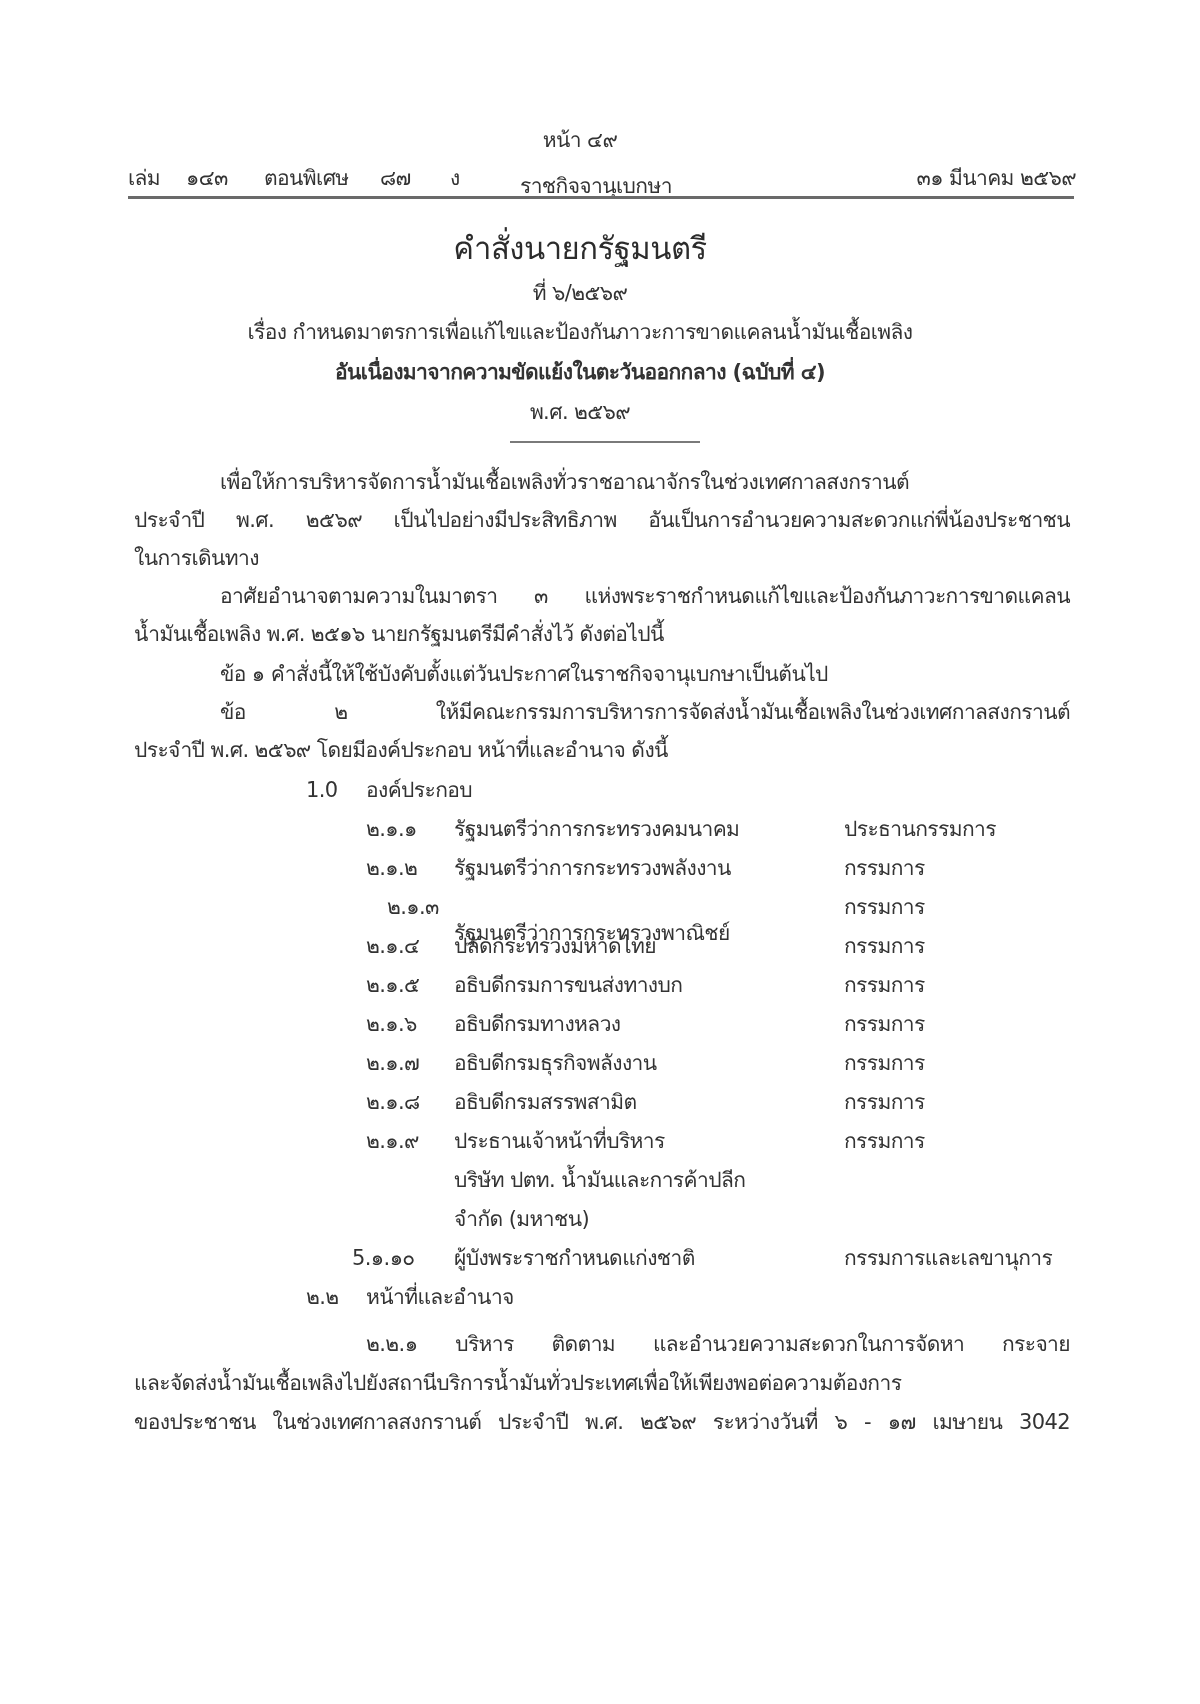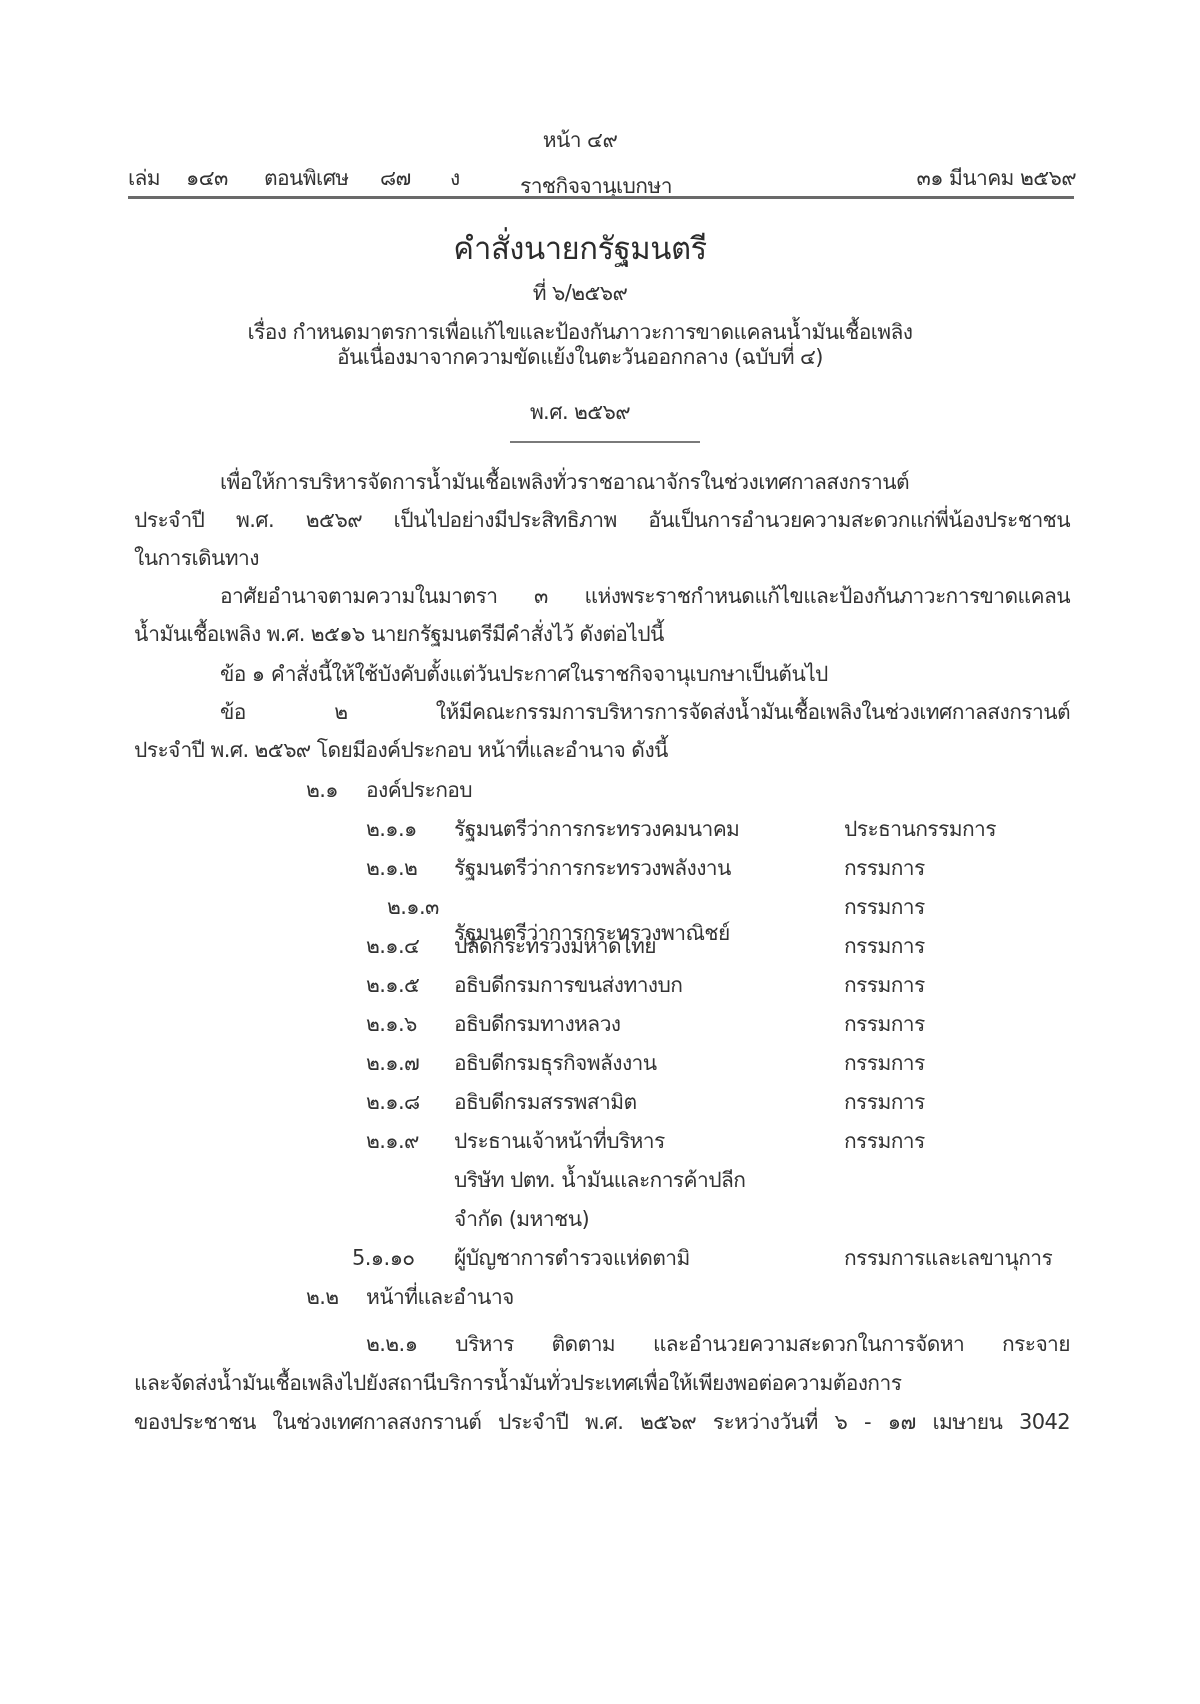--- a/index.html
+++ b/index.html
@@ -24,35 +24,35 @@
 <div class="abs t" style="left:264px; top:164px;">ตอนพิเศษ</div>
 <div class="abs t" style="left:380px; top:164px;">๘๗</div>
 <div class="abs t" style="left:450px; top:164px;">ง</div>
 <div class="abs t" style="left:520px; top:172px;">ราชกิจจานุเบกษา</div>
 <div class="abs t" style="right:124px; top:164px;">๓๑ มีนาคม ๒๕๖๙</div>
 <div class="hdr-rule"></div>
 
 <div class="abs title center" style="top:228px;">คำสั่งนายกรัฐมนตรี</div>
 <div class="abs t center" style="top:279px;">ที่ ๖/๒๕๖๙</div>
 <div class="abs t center" style="top:318px;">เรื่อง  กำหนดมาตรการเพื่อแก้ไขและป้องกันภาวะการขาดแคลนน้ำมันเชื้อเพลิง</div>
-<div class="abs t center" style="top:343px;">อันเนื่องมาจากความขัดแย้งในตะวันออกกลาง  (ฉบับที่ ๔)</div>
+<div class="abs t center" style="top:358px;font-weight:bold;">อันเนื่องมาจากความขัดแย้งในตะวันออกกลาง  (ฉบับที่ ๔)</div>
 <div class="abs t center" style="top:398px;text-align:center;">พ.ศ.  ๒๕๖๙</div>
 <div class="short-rule"></div>
 
 <div class="abs t just" style="left:220px; width:850px; top:468px;">เพื่อให้การบริหารจัดการน้ำมันเชื้อเพลิงทั่วราชอาณาจักรในช่วงเทศกาลสงกรานต์</div>
 <div class="abs t just" style="left:134px; width:936px; top:506px;">ประจำปี พ.ศ. ๒๕๖๙ เป็นไปอย่างมีประสิทธิภาพ อันเป็นการอำนวยความสะดวกแก่พี่น้องประชาชน</div>
 <div class="abs t" style="left:134px; top:544px;">ในการเดินทาง</div>
 <div class="abs t just" style="left:220px; width:850px; top:582px;">อาศัยอำนาจตามความในมาตรา ๓ แห่งพระราชกำหนดแก้ไขและป้องกันภาวะการขาดแคลน</div>
 <div class="abs t" style="left:134px; top:620px;">น้ำมันเชื้อเพลิง พ.ศ. ๒๕๑๖ นายกรัฐมนตรีมีคำสั่งไว้ ดังต่อไปนี้</div>
 
 <div class="abs t" style="left:220px; top:660px;">ข้อ  ๑  คำสั่งนี้ให้ใช้บังคับตั้งแต่วันประกาศในราชกิจจานุเบกษาเป็นต้นไป</div>
 <div class="abs t just" style="left:220px; width:850px; top:698px;">ข้อ  ๒  ให้มีคณะกรรมการบริหารการจัดส่งน้ำมันเชื้อเพลิงในช่วงเทศกาลสงกรานต์</div>
 <div class="abs t" style="left:134px; top:736px;">ประจำปี พ.ศ. ๒๕๖๙ โดยมีองค์ประกอบ หน้าที่และอำนาจ ดังนี้</div>
 
-<div class="abs t" style="left:306px; top:776px;">๒.๑</div>
+<div class="abs t" style="left:306px; top:776px;">1.0</div>
 <div class="abs t" style="left:366px; top:776px;">องค์ประกอบ</div>
 
 <div>
   <div class="abs t" style="left:366px; top:815px;">๒.๑.๑</div>
   <div class="abs t" style="left:454px; top:815px;">รัฐมนตรีว่าการกระทรวงคมนาคม</div>
   <div class="abs t" style="left:844px; top:815px;">ประธานกรรมการ</div>
 
   <div class="abs t" style="left:366px; top:854px;">๒.๑.๒</div>
   <div class="abs t" style="left:454px; top:854px;">รัฐมนตรีว่าการกระทรวงพลังงาน</div>
   <div class="abs t" style="left:844px; top:854px;">กรรมการ</div>
@@ -82,21 +82,21 @@
   <div class="abs t" style="left:844px; top:1088px;">กรรมการ</div>
 
   <div class="abs t" style="left:366px; top:1127px;">๒.๑.๙</div>
   <div class="abs t" style="left:454px; top:1127px;">ประธานเจ้าหน้าที่บริหาร</div>
   <div class="abs t" style="left:844px; top:1127px;">กรรมการ</div>
 
   <div class="abs t" style="left:454px; top:1166px;">บริษัท ปตท. น้ำมันและการค้าปลีก</div>
   <div class="abs t" style="left:454px; top:1205px;">จำกัด (มหาชน)</div>
 
   <div class="abs t" style="left:352px; top:1244px;">5.๑.๑๐</div>
-  <div class="abs t" style="left:454px; top:1244px;">ผู้บัญชาการตำรวจแห่ดตามิ</div>
+  <div class="abs t" style="left:454px; top:1244px;">ผู้บังพระราชกำหนดแก่งชาติ</div>
   <div class="abs t" style="left:844px; top:1244px;">กรรมการและเลขานุการ</div>
 </div>
 
 <div class="abs t" style="left:306px; top:1283px;">๒.๒</div>
 <div class="abs t" style="left:366px; top:1283px;">หน้าที่และอำนาจ</div>
 
 <div class="abs t just" style="left:366px; width:704px; top:1330px;">๒.๒.๑  บริหาร ติดตาม และอำนวยความสะดวกในการจัดหา กระจาย</div>
 <div class="abs t just" style="left:134px; width:936px; top:1369px;">และจัดส่งน้ำมันเชื้อเพลิงไปยังสถานีบริการน้ำมันทั่วประเทศเพื่อให้เพียงพอต่อความต้องการ</div>
 <div class="abs t just" style="left:134px; width:936px; top:1408px;">ของประชาชน ในช่วงเทศกาลสงกรานต์ ประจำปี พ.ศ. ๒๕๖๙ ระหว่างวันที่ ๖ - ๑๗ เมษายน 3042</div>
 

